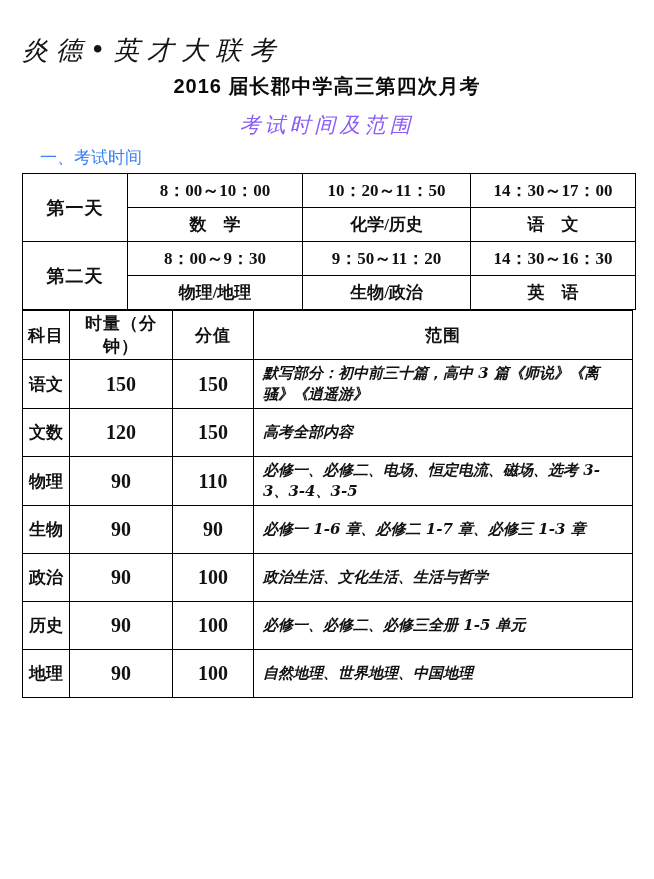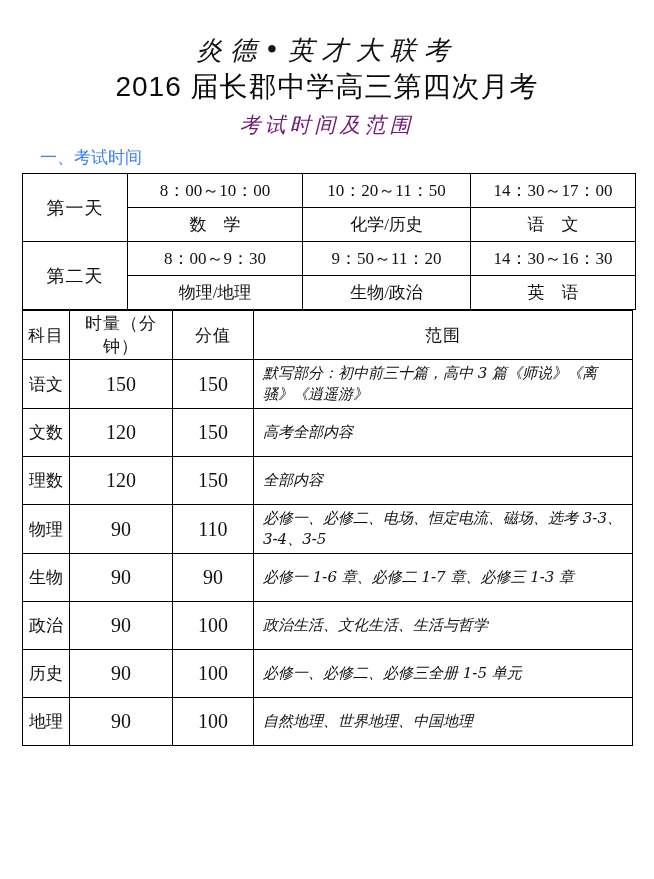--- a/index.html
+++ b/index.html
@@ -8,37 +8,37 @@
     color:#000;
     font-family:"Liberation Serif","DejaVu Serif",serif;
   }
   .doc { padding:34px 22px 0 22px; }
 
   .kai  { font-family:"DejaVu Serif","Liberation Serif",serif; font-style:italic; }
   .song { font-family:"Liberation Serif","DejaVu Serif",serif; }
   .hei  { font-family:"Liberation Sans","DejaVu Sans",sans-serif; }
 
   .brand-title {
-    text-align:center; font-size:26px; letter-spacing:8px;
+    font-size:26px; letter-spacing:8px;
     line-height:32px; margin:0; font-weight:500; color:#141414;
   }
   .main-title {
-    text-align:center; font-size:28px; font-weight:normal;
+    text-align:center; font-size:20px; font-weight:bold;
     letter-spacing:1px; line-height:37px; margin:2px 0 0 0; color:#0a0a0a;
   }
   .sub-title {
     text-align:center; font-size:21px; letter-spacing:4px;
-    line-height:28px; margin:6px 0 0 0; font-weight:500; color:#701a75;
+    line-height:28px; margin:6px 0 0 0; font-weight:500; color:#8b5cf6;
   }
   .section-heading {
     font-size:17px; line-height:20px; margin:9px 0 5px 18px; color:#3b82f6;
   }
   .section-heading.second { margin-top:24px; margin-bottom:7px; }
 
-  table { border-collapse:collapse; table-layout:fixed; }
+  table { border-collapse:collapse; table-layout:fixed;font-weight:bold; }
   td { border:1px solid #000; overflow:hidden; }
 
   
   .time-table { width:613px; }
   .time-table td { text-align:center; vertical-align:middle; height:31px; font-size:17px; color:#111; }
   .time-table td.day-cell { font-size:18px; letter-spacing:1px; }
 
   
   .scope-table { width:610px; }
   .scope-table td { vertical-align:middle; color:#111; }
@@ -117,26 +117,20 @@
       <td class="num-cell">150</td>
       <td class="range-cell">默写部分：初中前三十篇，高中 3 篇《师说》《离骚》《逍遥游》</td>
     </tr>
     <tr class="body-row">
       <td class="subject-cell">文数</td>
       <td class="num-cell">120</td>
       <td class="num-cell">150</td>
       <td class="range-cell">高考全部内容</td>
     </tr>
     <tr class="body-row">
-      <td class="subject-cell">理数</td>
-      <td class="num-cell">120</td>
-      <td class="num-cell">150</td>
-      <td class="range-cell">全部内容</td>
-    </tr>
-    <tr class="body-row">
       <td class="subject-cell">物理</td>
       <td class="num-cell">90</td>
       <td class="num-cell">110</td>
       <td class="range-cell">必修一、必修二、电场、恒定电流、磁场、选考 3-3、3-4、3-5</td>
     </tr>
     <tr class="body-row">
       <td class="subject-cell">生物</td>
       <td class="num-cell">90</td>
       <td class="num-cell">90</td>
       <td class="range-cell">必修一 1-6 章、必修二 1-7 章、必修三 1-3 章</td>

